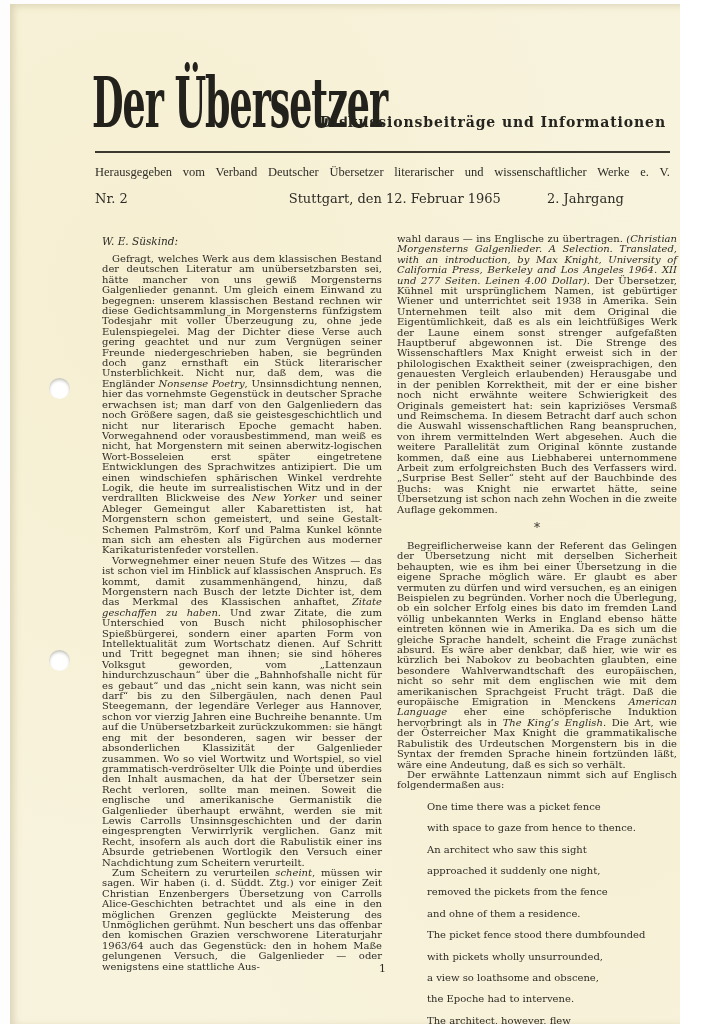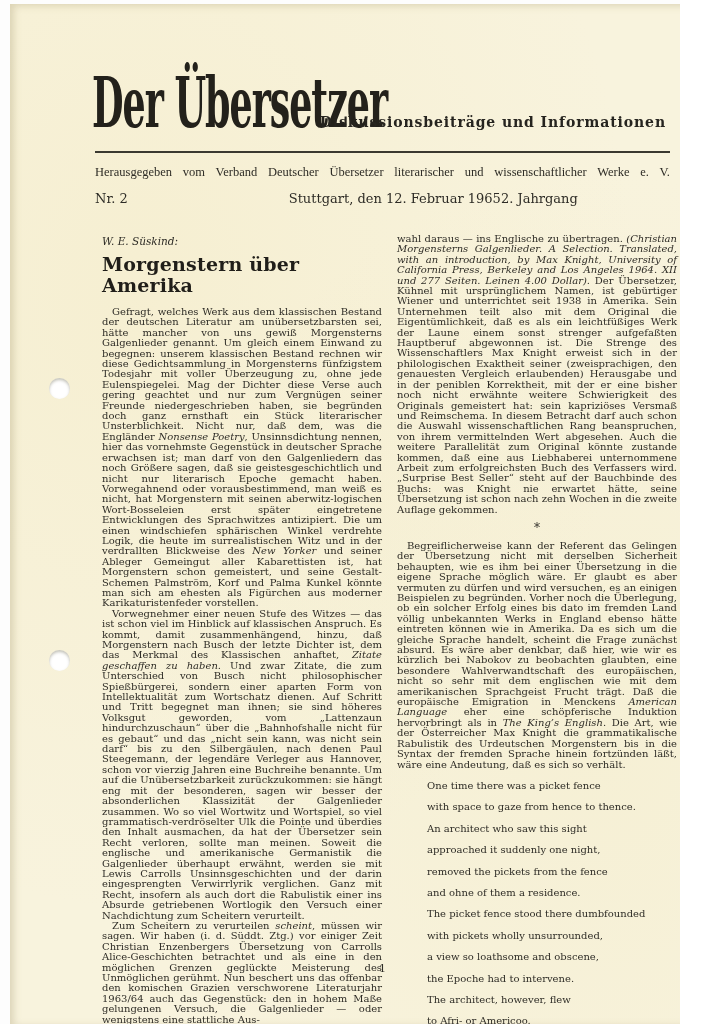--- a/index.html
+++ b/index.html
@@ -28,21 +28,21 @@
                     transform:scaleX(0.52); transform-origin:0 0; }
   .masthead-subtitle { position:absolute; right:4px; top:110px; font-weight:bold; font-size:14px;
                        letter-spacing:0.9px; color:#26241f; white-space:nowrap; }
   .masthead-rule { position:absolute; left:0; top:147px; width:100%; height:2px; background:#3b3930; }
   .publisher-line { position:absolute; left:0; top:161px; width:100%;
                     font-family:"Liberation Serif", serif; font-size:12.5px;
                     text-align:justify; text-align-last:justify; white-space:normal; }
   .issue-row { position:absolute; left:0; top:187px; width:100%; display:flex; font-size:13px; }
   .issue-left   { flex:1;   text-align:left; }
   .issue-center { flex:1.4; text-align:right; }
-  .issue-right  { flex:1;   text-align:left; }
+  .issue-right  { flex:1;   text-align:center; }
 
   .columns { position:absolute; left:7px; top:230px; width:100%; display:flex; gap:15px;
              font-size:10px; line-height:10.4px; }
   .col { width:280px; }
 
   .byline { font-style:italic; font-size:10.5px; line-height:12px; margin:1px 0 7px; }
   .headline { margin:0 0 11px; font-family:"DejaVu Serif", serif; font-weight:bold;
               font-size:19px; line-height:21px; letter-spacing:0.2px; color:#201e19; }
 
   .paras > * + * { margin-top:6px; }
@@ -71,32 +71,32 @@
         <div class="issue-row">
           <span class="issue-left">Nr. 2</span>
           <span class="issue-center">Stuttgart, den 12. Februar 1965</span>
           <span class="issue-right">2. Jahrgang</span>
         </div>
       </header>
 
       <main class="columns">
         <section class="col">
           <div class="byline">W. E. Süskind:</div>
-          <h2 class="headline">Morgenstern über Amerika</h2>
           <div class="paras">
               <p class="p indent"><span>Gefragt, welches Werk aus dem klassischen Bestand der deutschen Literatur am unübersetzbarsten sei, hätte mancher von uns gewiß Morgensterns Galgenlieder genannt. Um gleich einem Einwand zu begegnen: unserem klassischen Bestand rechnen wir diese Gedichtsammlung in Morgensterns fünfzigstem Todesjahr mit voller Überzeugung zu, ohne jede Eulenspiegelei. Mag der Dichter diese Verse auch gering geachtet und nur zum Vergnügen seiner Freunde niedergeschrieben haben, sie begründen doch ganz ernsthaft ein Stück literarischer Unsterblichkeit. Nicht nur, daß dem, was die Engländer </span><em>Nonsense Poetry</em><span>, Unsinnsdichtung nennen, hier das vornehmste Gegenstück in deutscher Sprache erwachsen ist; man darf von den Galgenliedern das noch Größere sagen, daß sie geistesgeschichtlich und nicht nur literarisch Epoche gemacht haben. Vorwegahnend oder vorausbestimmend, man weiß es nicht, hat Morgenstern mit seinen aberwitz-logischen Wort-Bosseleien erst später eingetretene Entwicklungen des Sprachwitzes antizipiert. Die um einen windschiefen sphärischen Winkel verdrehte Logik, die heute im surrealistischen Witz und in der verdrallten Blickweise des </span><em>New Yorker</em><span> und seiner Ableger Gemeingut aller Kabarettisten ist, hat Morgenstern schon gemeistert, und seine Gestalt-Schemen Palmström, Korf und Palma Kunkel könnte man sich am ehesten als Figürchen aus moderner Karikaturistenfeder vorstellen.</span></p>
               <p class="p indent"><span>Vorwegnehmer einer neuen Stufe des Witzes — das ist schon viel im Hinblick auf klassischen Anspruch. Es kommt, damit zusammenhängend, hinzu, daß Morgenstern nach Busch der letzte Dichter ist, dem das Merkmal des Klassischen anhaftet, </span><em>Zitate geschaffen zu haben</em><span>. Und zwar Zitate, die zum Unterschied von Busch nicht philosophischer Spießbürgerei, sondern einer aparten Form von Intellektualität zum Wortschatz dienen. Auf Schritt und Tritt begegnet man ihnen; sie sind höheres Volksgut geworden, vom „Lattenzaun hindurchzuschaun“ über die „Bahnhofshalle nicht für es gebaut“ und das „nicht sein kann, was nicht sein darf“ bis zu den Silbergäulen, nach denen Paul Steegemann, der legendäre Verleger aus Hannover, schon vor vierzig Jahren eine Buchreihe benannte. Um auf die Unübersetzbarkeit zurückzukommen: sie hängt eng mit der besonderen, sagen wir besser der absonderlichen Klassizität der Galgenlieder zusammen. Wo so viel Wortwitz und Wortspiel, so viel grammatisch-verdröselter Ulk die Pointe und überdies den Inhalt ausmachen, da hat der Übersetzer sein Recht verloren, sollte man meinen. Soweit die englische und amerikanische Germanistik die Galgenlieder überhaupt erwähnt, werden sie mit Lewis Carrolls Unsinnsgeschichten und der darin eingesprengten Verwirrlyrik verglichen. Ganz mit Recht, insofern als auch dort die Rabulistik einer ins Absurde getriebenen Wortlogik den Versuch einer Nachdichtung zum Scheitern verurteilt.</span></p>
               <p class="p indent"><span>Zum Scheitern zu verurteilen </span><em>scheint</em><span>, müssen wir sagen. Wir haben (i. d. Süddt. Ztg.) vor einiger Zeit Christian Enzenbergers Übersetzung von Carrolls Alice-Geschichten betrachtet und als eine in den möglichen Grenzen geglückte Meisterung des Unmöglichen gerühmt. Nun beschert uns das offenbar den komischen Grazien verschworene Literaturjahr 1963/64 auch das Gegenstück: den in hohem Maße gelungenen Versuch, die Galgenlieder — oder wenigstens eine stattliche Aus-</span></p>
             </div>
         </section>
         <section class="col">
           <div class="paras">
               <p class="p"><span>wahl daraus — ins Englische zu übertragen. </span><em>(Christian Morgensterns Galgenlieder. A Selection. Translated, with an introduction, by Max Knight, University of California Press, Berkeley and Los Angeles 1964. XII und 277 Seiten. Leinen 4.00 Dollar)</em><span>. Der Übersetzer, Kühnel mit ursprünglichem Namen, ist gebürtiger Wiener und unterrichtet seit 1938 in Amerika. Sein Unternehmen teilt also mit dem Original die Eigentümlichkeit, daß es als ein leichtfüßiges Werk der Laune einem sonst strenger aufgefaßten Hauptberuf abgewonnen ist. Die Strenge des Wissenschaftlers Max Knight erweist sich in der philologischen Exaktheit seiner (zweisprachigen, den genauesten Vergleich erlaubenden) Herausgabe und in der peniblen Korrektheit, mit der er eine bisher noch nicht erwähnte weitere Schwierigkeit des Originals gemeistert hat: sein kapriziöses Versmaß und Reimschema. In diesem Betracht darf auch schon die Auswahl wissenschaftlichen Rang beanspruchen, von ihrem vermittelnden Wert abgesehen. Auch die weitere Parallelität zum Original könnte zustande kommen, daß eine aus Liebhaberei unternommene Arbeit zum erfolgreichsten Buch des Verfassers wird. „Surprise Best Seller“ steht auf der Bauchbinde des Buchs: was Knight nie erwartet hätte, seine Übersetzung ist schon nach zehn Wochen in die zweite Auflage gekommen.</span></p>
               <div class="sep">*</div>
               <p class="p indent"><span>Begreiflicherweise kann der Referent das Gelingen der Übersetzung nicht mit derselben Sicherheit behaupten, wie es ihm bei einer Übersetzung in die eigene Sprache möglich wäre. Er glaubt es aber vermuten zu dürfen und wird versuchen, es an einigen Beispielen zu begründen. Vorher noch die Überlegung, ob ein solcher Erfolg eines bis dato im fremden Land völlig unbekannten Werks in England ebenso hätte eintreten können wie in Amerika. Da es sich um die gleiche Sprache handelt, scheint die Frage zunächst absurd. Es wäre aber denkbar, daß hier, wie wir es kürzlich bei Nabokov zu beobachten glaubten, eine besondere Wahlverwandtschaft des europäischen, nicht so sehr mit dem englischen wie mit dem amerikanischen Sprachgeist Frucht trägt. Daß die europäische Emigration in Menckens </span><em>American Language</em><span> eher eine schöpferische Induktion hervorbringt als in </span><em>The King’s English</em><span>. Die Art, wie der Österreicher Max Knight die grammatikalische Rabulistik des Urdeutschen Morgenstern bis in die Syntax der fremden Sprache hinein fortzünden läßt, wäre eine Andeutung, daß es sich so verhält.</span></p>
+              <p class="p indent"><span>Der erwähnte Lattenzaun nimmt sich auf Englisch folgendermaßen aus:</span></p>
               <div class="poem">
                 <div class="poem-line">One time there was a picket fence</div>
                 <div class="poem-line">with space to gaze from hence to thence.</div>
                 <div class="poem-line">An architect who saw this sight</div>
                 <div class="poem-line">approached it suddenly one night,</div>
                 <div class="poem-line">removed the pickets from the fence</div>
                 <div class="poem-line">and ohne of them a residence.</div>
                 <div class="poem-line">The picket fence stood there dumbfounded</div>
                 <div class="poem-line">with pickets wholly unsurrounded,</div>
                 <div class="poem-line">a view so loathsome and obscene,</div>

